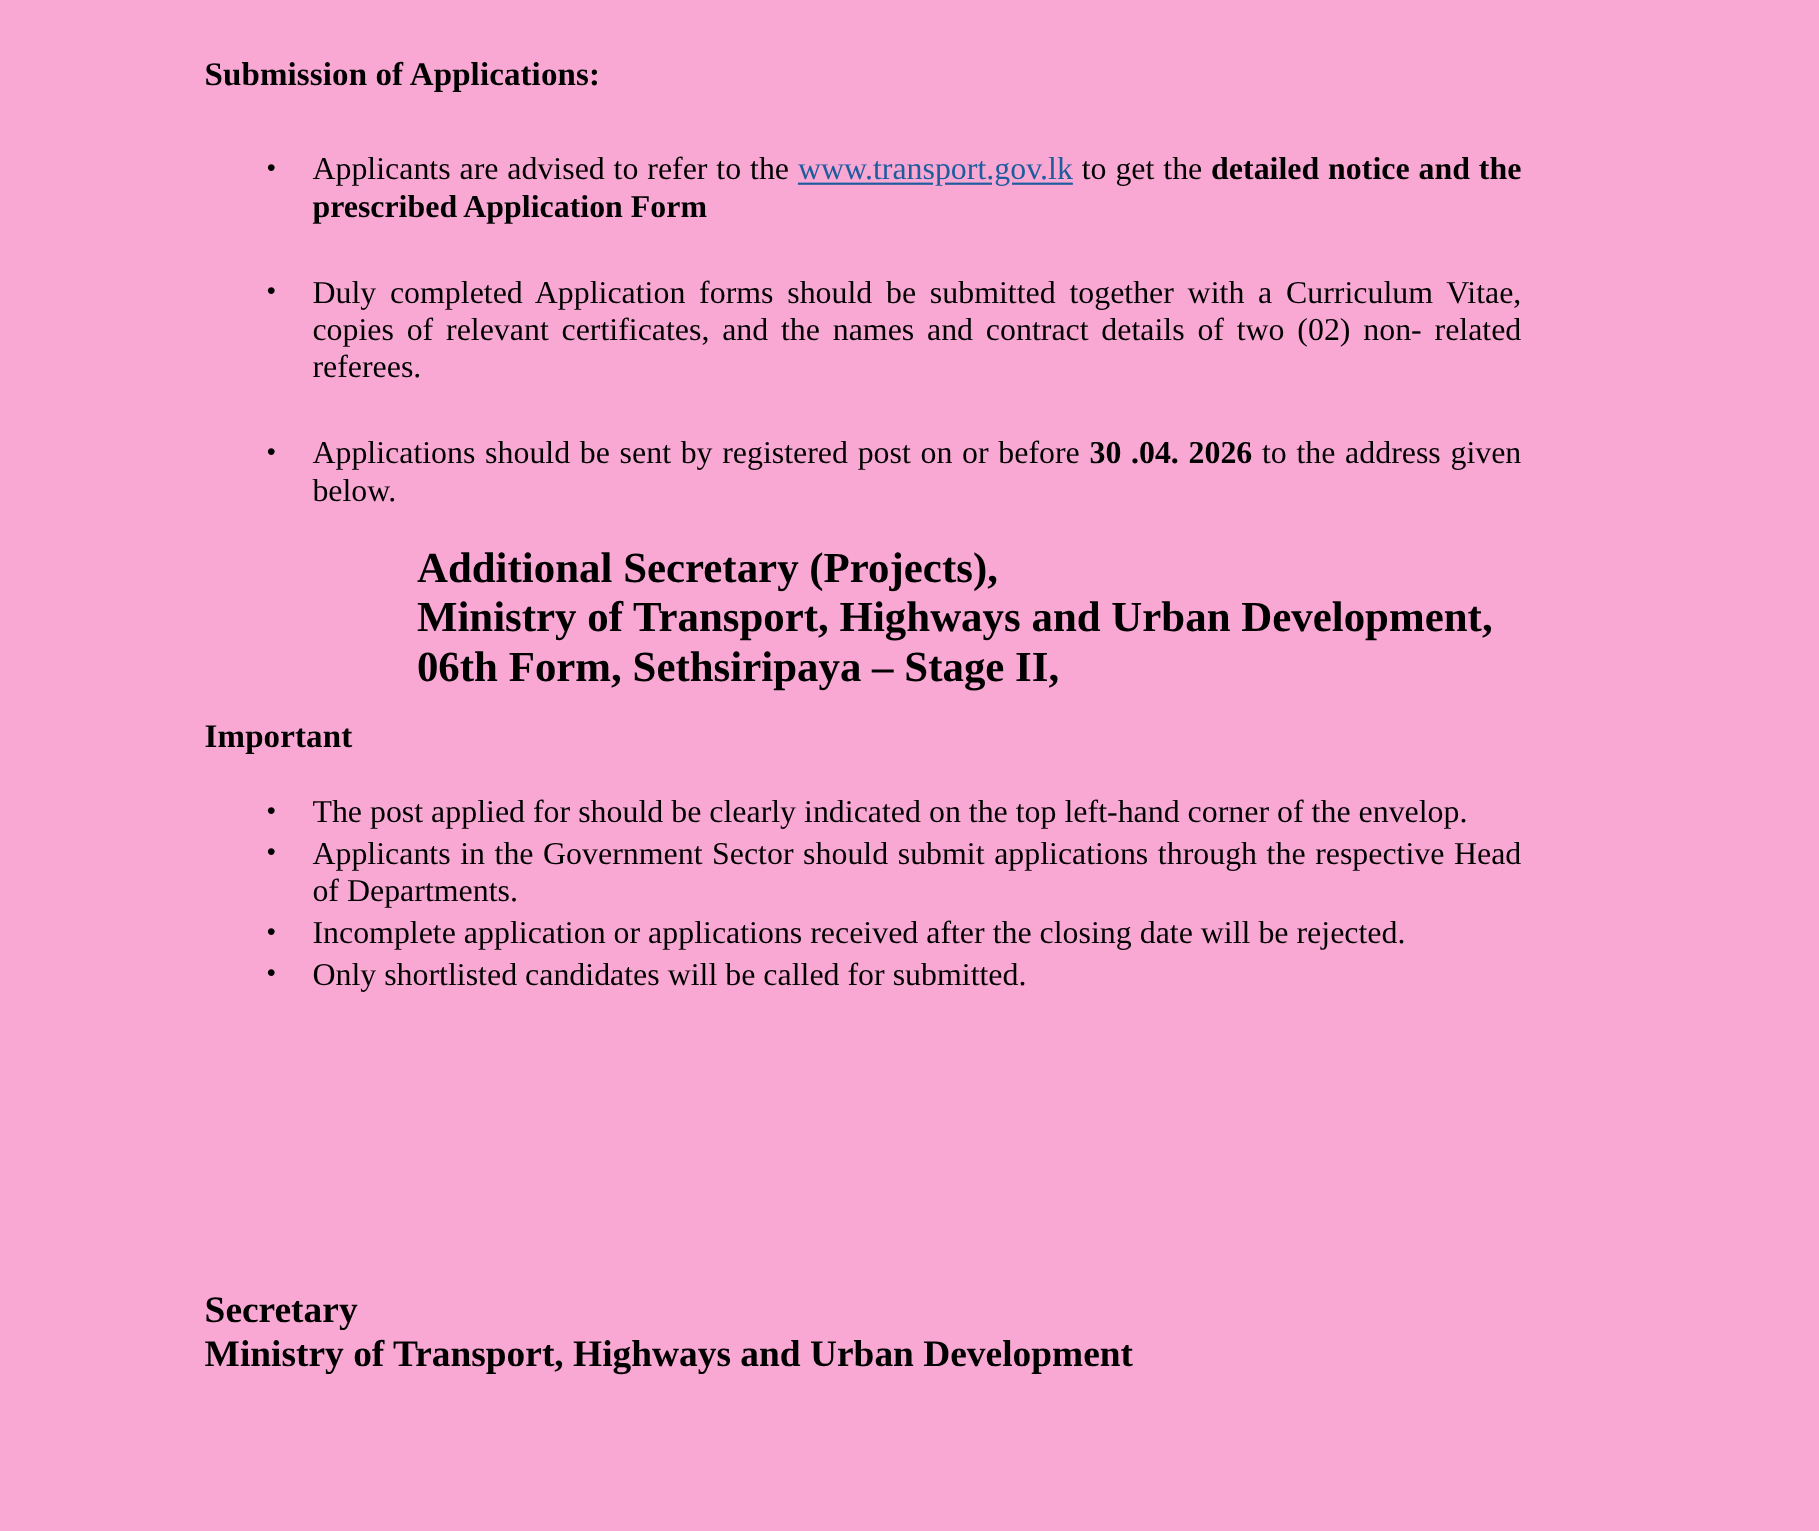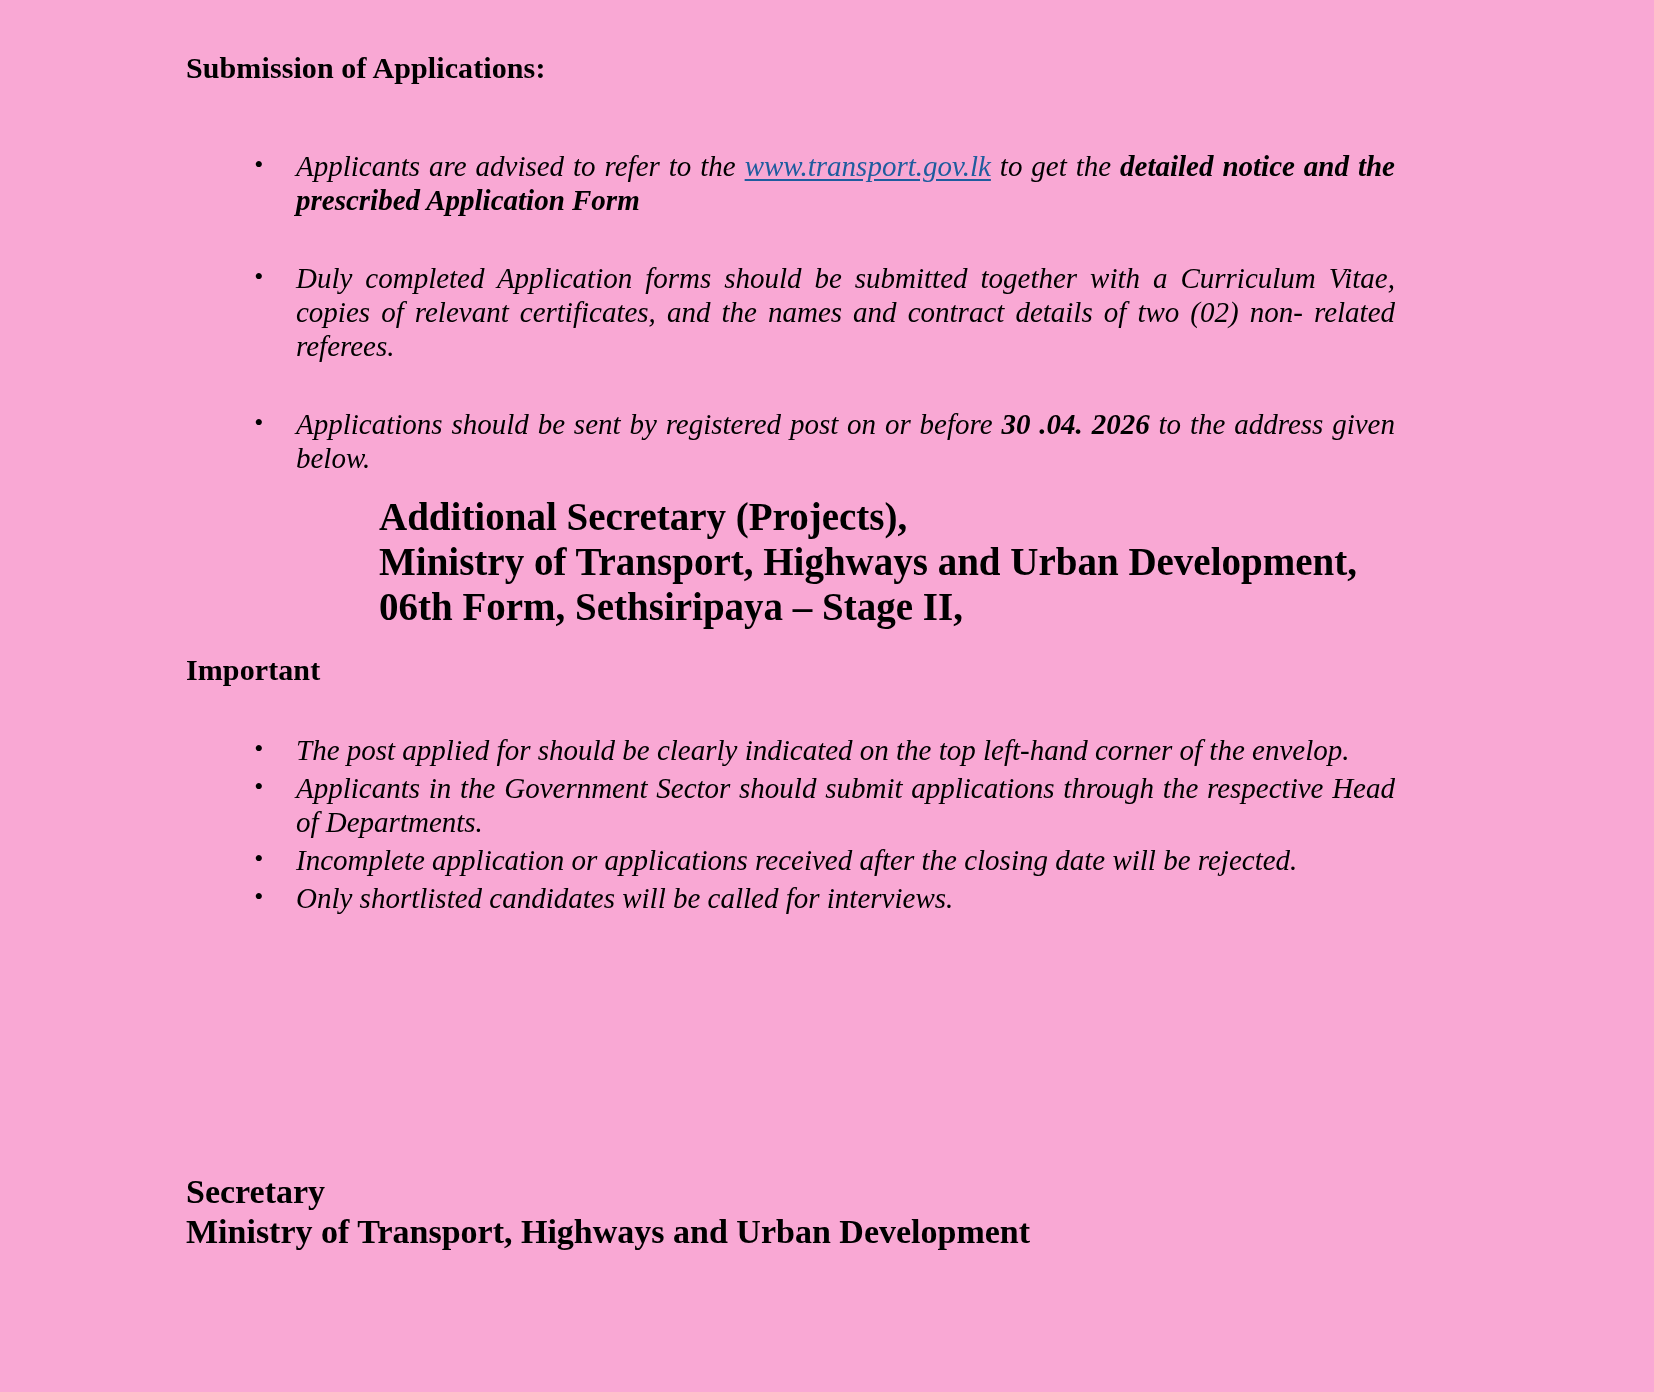--- a/index.html
+++ b/index.html
@@ -32,23 +32,22 @@
     line-height: 1.2;
     white-space: nowrap;
   }
   #submission-heading { left: 186px; top: 50px; }
   #important-heading  { left: 186px; top: 652px; }
 
   
   .bullet-list {
     position: absolute;
     list-style: none;
-    margin: 12px;
+    margin: 0;
     padding: 0;
-    font-style: italic;
   }
   .bullet-item {
     position: relative;
     padding-left: 98px;
     font-size: 29px;
     line-height: 1.17;
     text-align: justify;
     text-justify: inter-word;
   }
   .bullet-item::before {
@@ -148,21 +147,21 @@
     <li class="bullet-item">
       <span class="txt">The post applied for should be clearly indicated on the top left-hand corner of the envelop.</span>
     </li>
     <li class="bullet-item">
       <span class="txt">Applicants in the Government Sector should submit applications through the respective Head of Departments.</span>
     </li>
     <li class="bullet-item">
       <span class="txt">Incomplete application or applications received after the closing date will be rejected.</span>
     </li>
     <li class="bullet-item">
-      <span class="txt">Only shortlisted candidates will be called for interviews.</span>
+      <span class="txt">Only shortlisted candidates will be called for submitted.</span>
     </li>
   </ul>
 
   <div id="signature-block">
     <div>Secretary</div>
     <div>Ministry of Transport, Highways and Urban Development</div>
   </div>
 
 </div>
 

